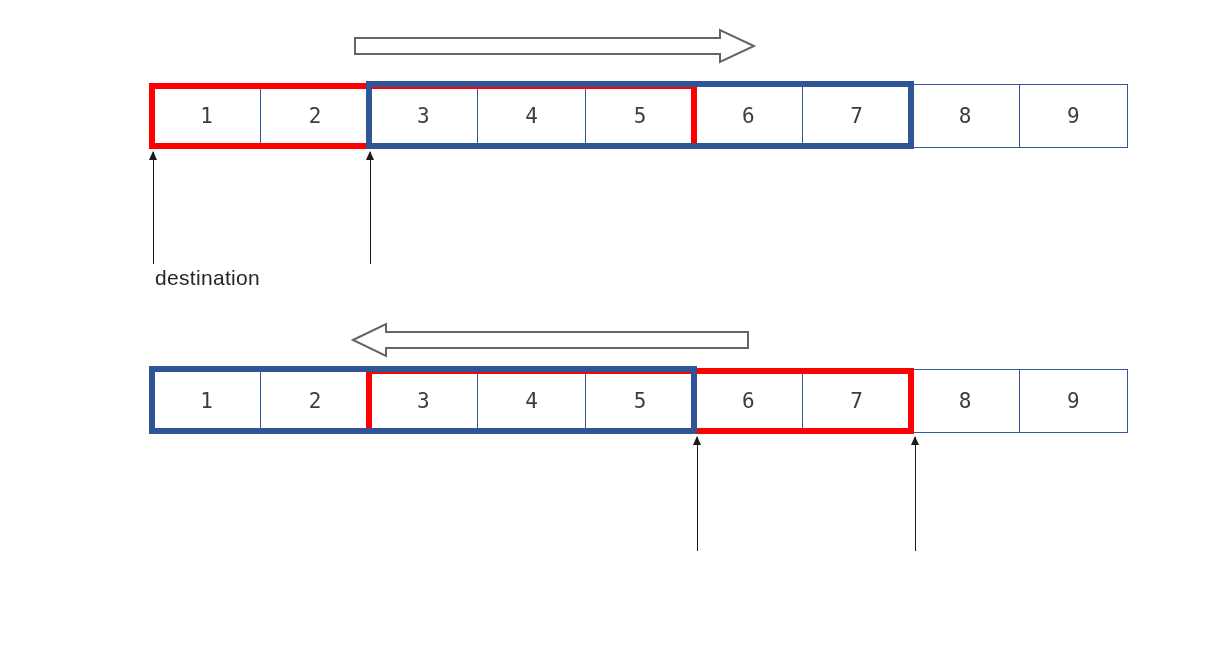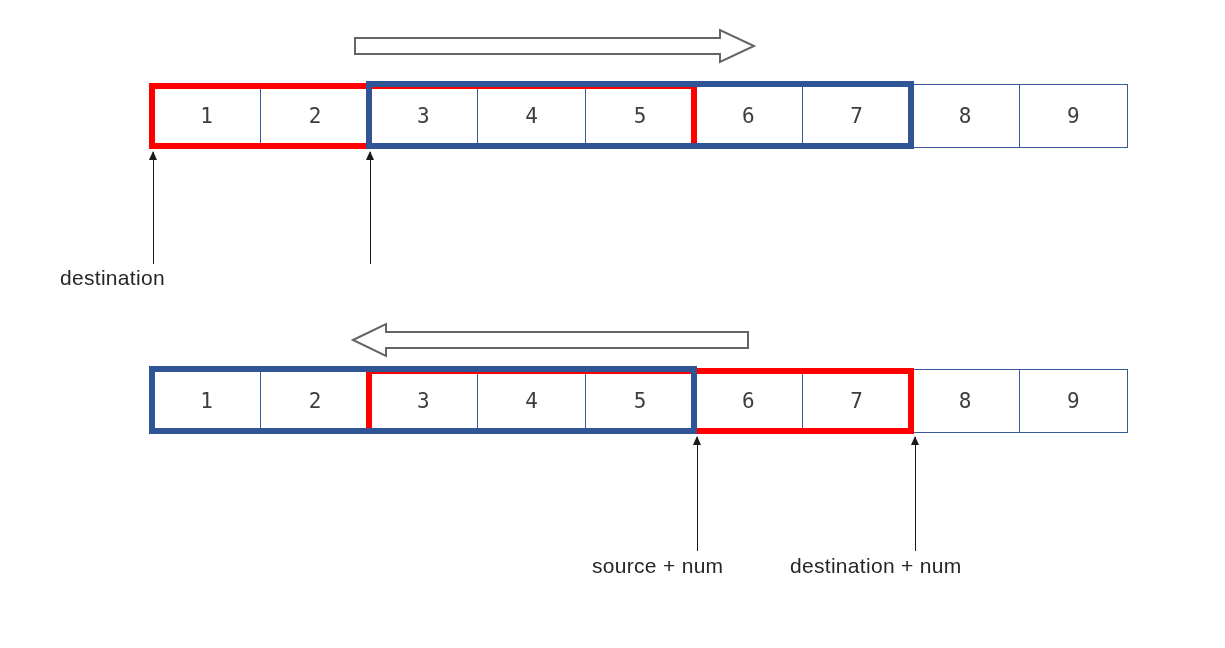--- a/index.html
+++ b/index.html
@@ -41,21 +41,21 @@
   .leader::before{
     content:"";position:absolute;top:-1px;left:-4px;
     width:0;height:0;
     border-left:4px solid transparent;
     border-right:4px solid transparent;
     border-bottom:9px solid #1a1a1a;
   }
   .lbl{
     position:absolute;z-index:4;
     font-size:21px;font-weight:300;color:var(--text,#262626);
-    text-align:left;white-space:nowrap;
+    text-align:right;white-space:nowrap;
     letter-spacing:0.3px;
   }
 </style>
 </head>
 <body>
 
 <div class="canvas">
 
   <svg class="block-arrow" style="left:350px;top:26px" width="410" height="40" viewBox="0 0 410 40">
     <polygon points="5,12 370,12 370,4 404,20 370,36 370,28 5,28"></polygon>
@@ -94,16 +94,14 @@
     <div class="cell">7</div>
     <div class="cell">8</div>
     <div class="cell">9</div>
   </div>
 
   <div class="hl red" style="left:366px;top:368px;width:548px;height:66px"></div>
   <div class="hl blue" style="left:149px;top:366px;width:548px;height:68px"></div>
 
   <div class="leader" style="left:697px;top:437px;height:114px"></div>
   <div class="leader" style="left:915px;top:437px;height:114px"></div>
-  <div class="lbl" style="left:592px;top:554px;width:200px">source + num</div>
-  <div class="lbl" style="left:790px;top:554px;width:250px">destination + num</div>
 
 </div>
 
 </body></html>

